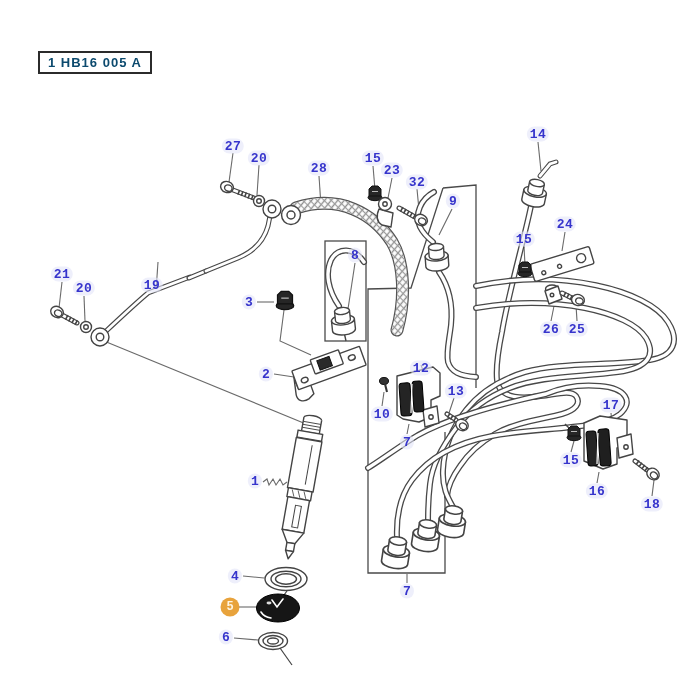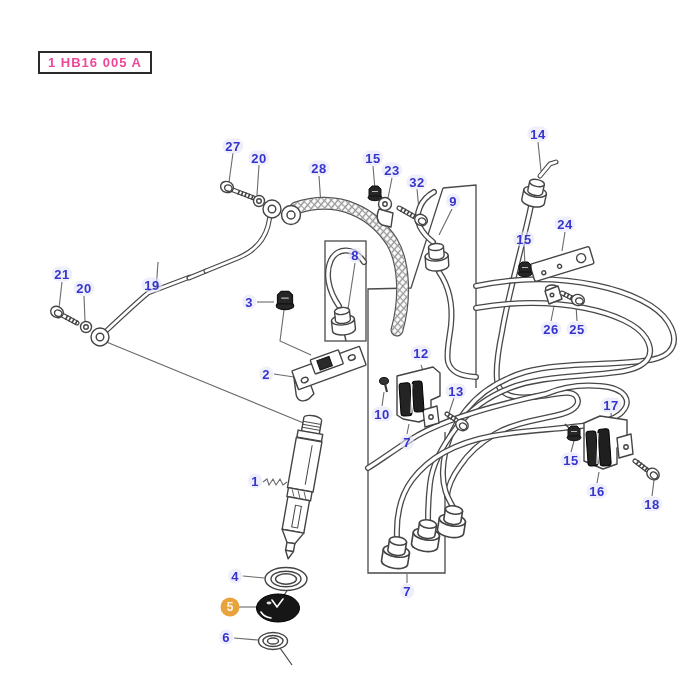--- a/index.html
+++ b/index.html
@@ -1,21 +1,21 @@
 <!DOCTYPE html>
 <html style="--page-bg: #ffffff; --callout-color: #3634cc; --callout-bg: rgba(226,229,248,0.6); --highlight-color: #e8a33c; --highlight-text: #fff6e3;"><head>
 <meta charset="utf-8">
 <style>
   html,body{margin:0;padding:0;background:var(--page-bg,#fff);}
   .stage{position:relative;width:700px;height:700px;background:var(--page-bg,#fff);overflow:hidden;
          font-family:"Liberation Sans",sans-serif;}
   .code-box{position:absolute;left:38px;top:51px;border:2px solid #2b2b2b;background:#fff;
-            padding:2px 8px;font-size:13px;font-weight:700;letter-spacing:1px;color:#ec4899;}
+            padding:2px 8px;font-size:13px;font-weight:700;letter-spacing:1px;color:#0c4a6e;}
   svg{position:absolute;left:0;top:0;}
-  .callout-layer{position:absolute;left:0;top:0;width:700px;height:698px;pointer-events:none;}
+  .callout-layer{position:absolute;left:0;top:0;width:700px;height:698px;pointer-events:none;font-family:Liberation Mono, monospace;}
   .callout{position:absolute;transform:translate(-50%,-50%);font-size:13px;font-weight:700;
            color:var(--callout-color,#3634cc);background:var(--callout-bg,rgba(226,229,248,.6));
            padding:0 3px;border-radius:8px;line-height:15px;letter-spacing:.4px;cursor:pointer;
            pointer-events:auto;}
   .callout.highlight{background:var(--highlight-color,#e8a33c);color:var(--highlight-text,#fff6e3);
            width:19px;height:19px;padding:0;border-radius:50%;line-height:19px;text-align:center;
            font-size:12px;letter-spacing:0;}
   .ol{fill:#fff;stroke:#444;stroke-width:1.4;stroke-linejoin:round;}
   .ln{fill:none;stroke:#444;stroke-width:1.4;}
   .boxline{fill:none;stroke:#4a4a4a;stroke-width:1.3;}
@@ -315,21 +315,21 @@
       <div class="callout" style="left: 565px; top: 224px;">24</div>
       <div class="callout" style="left: 524px; top: 239px;">15</div>
       <div class="callout" style="left: 355px; top: 255px;">8</div>
       <div class="callout" style="left: 152px; top: 254px; margin-top: 31px;">19</div>
       <div class="callout" style="left: 62px; top: 274px;">21</div>
       <div class="callout" style="left: 84px; top: 288px;">20</div>
       <div class="callout" style="left: 249px; top: 302px;">3</div>
       <div class="callout" style="left: 551px; top: 329px;">26</div>
       <div class="callout" style="left: 577px; top: 329px;">25</div>
       <div class="callout" style="left: 266px; top: 374px;">2</div>
-      <div class="callout" style="left: 421px; top: 353px; text-align: right;">12</div>
+      <div class="callout" style="left: 421px; top: 368px; text-align: right;">12</div>
       <div class="callout" style="left: 382px; top: 414px;">10</div>
       <div class="callout" style="left: 456px; top: 391px;">13</div>
       <div class="callout" style="left: 407px; top: 442px;">7</div>
       <div class="callout" style="left: 611px; top: 405px; text-align: center;">17</div>
       <div class="callout" style="left: 571px; top: 460px;">15</div>
       <div class="callout" style="left: 597px; top: 491px;">16</div>
       <div class="callout" style="left: 652px; top: 504px;">18</div>
       <div class="callout" style="left: 255px; top: 481px;">1</div>
       <div class="callout" style="left: 235px; top: 576px;">4</div>
       <div class="callout highlight" style="left: 230px; top: 607px;">5</div>

